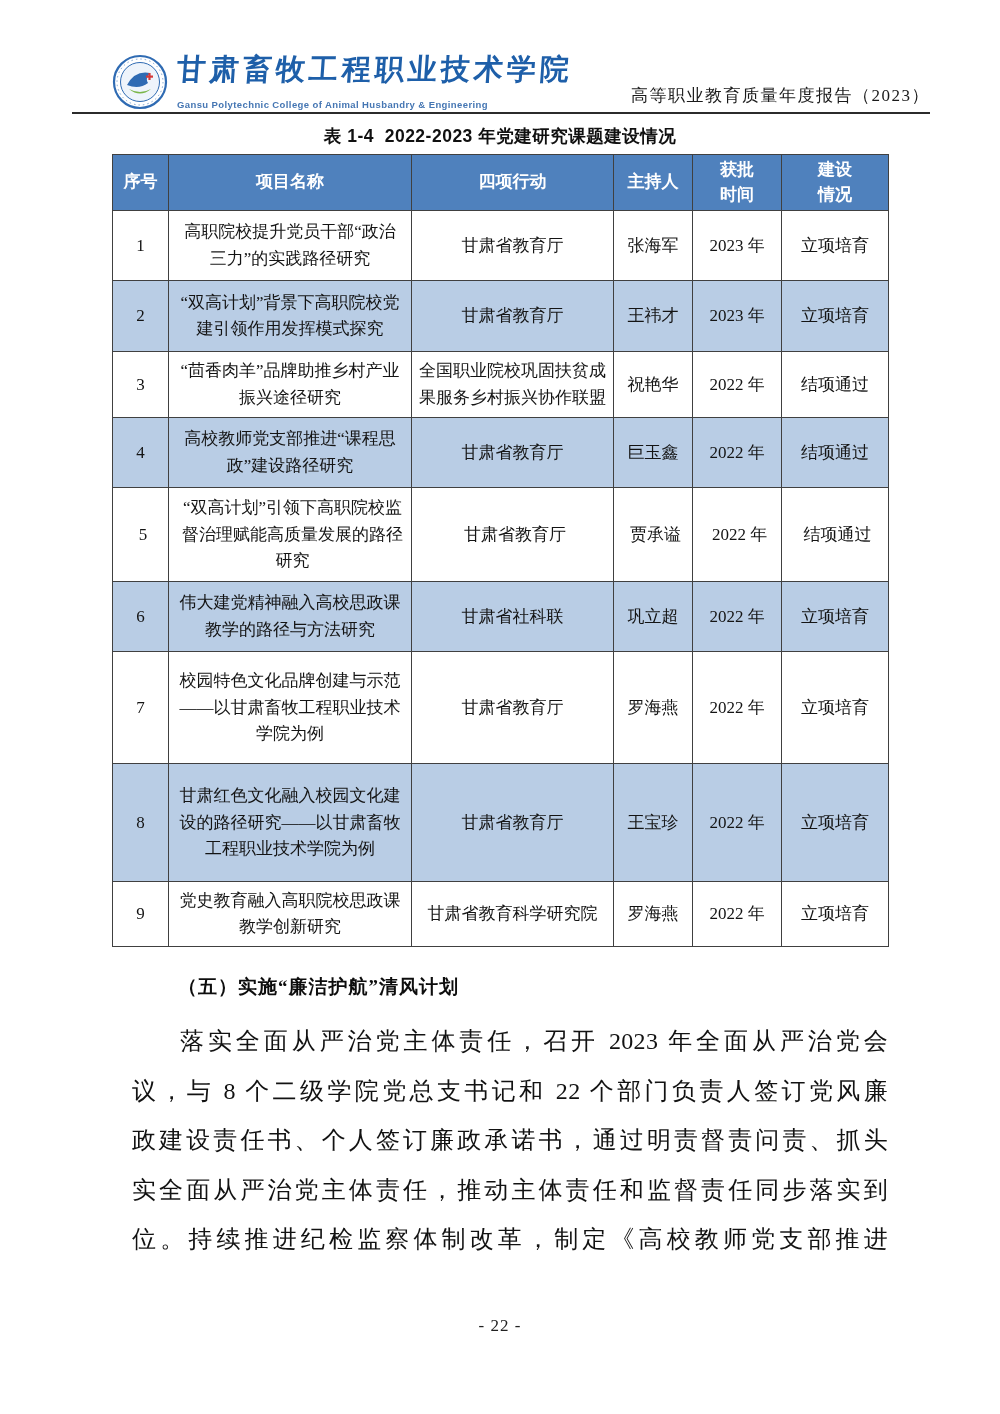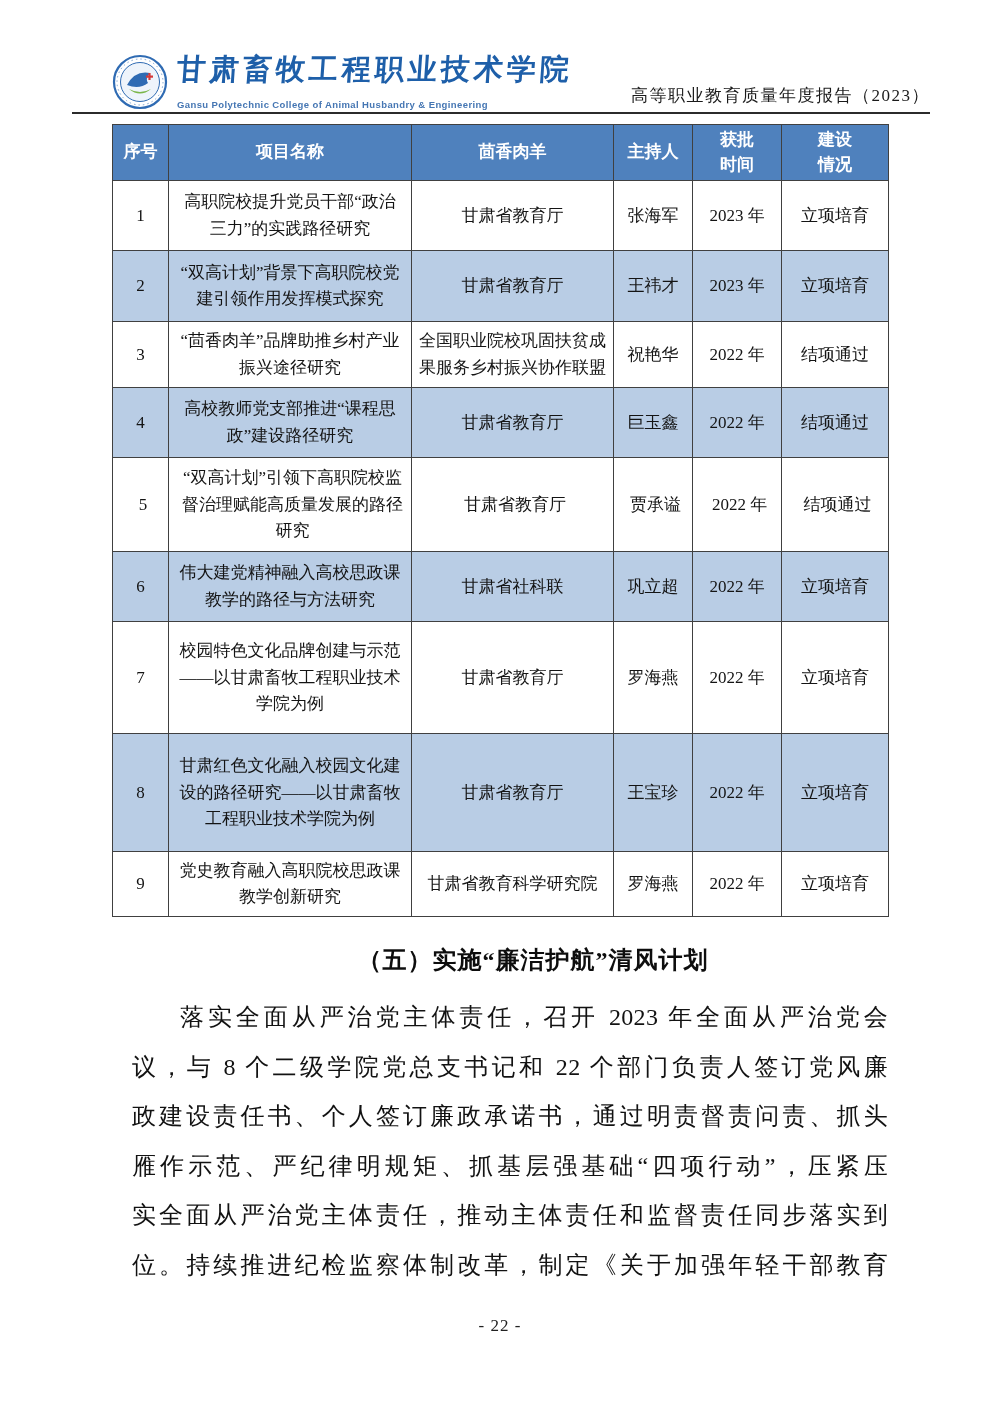--- a/index.html
+++ b/index.html
@@ -74,21 +74,21 @@
   tbody tr:nth-child(3) td{height:66px;}
   tbody tr:nth-child(4) td{height:70px;}
   tbody tr:nth-child(5) td{height:94px;padding-left:12px;}
   tbody tr:nth-child(6) td{height:70px;}
   tbody tr:nth-child(7) td{height:112px;}
   tbody tr:nth-child(8) td{height:118px;}
   tbody tr:nth-child(9) td{height:65px;}
   
   .section-heading{
     margin:27px 0 0 66px;
-    font-size:24px;font-weight:bold;letter-spacing:1px;color:#0d0d0d;text-align:center;
+    font-size:19px;font-weight:bold;letter-spacing:1px;color:#0d0d0d;
   }
   .paragraph{margin-top:17px;margin-left:20px;}
   .para-line{
     font-size:24px;line-height:49.5px;color:#121212;
     text-align:justify;text-align-last:justify;
     letter-spacing:0.3px;
   }
   .para-line:first-child{text-indent:2em;}
   
   .page-number{
@@ -115,35 +115,36 @@
       <div class="logo-text">
         <div class="logo-cn">甘肃畜牧工程职业技术学院</div>
         <div class="logo-en">Gansu Polytechnic College of Animal Husbandry &amp; Engineering</div>
       </div>
     </div>
     <div class="report-title">高等职业教育质量年度报告（2023）</div>
     <div class="header-rule"></div>
   </header>
 
   <main>
+    <div class="caption">表 1-4  2022-2023 年党建研究课题建设情况</div>
 
     <table>
       <colgroup>
         <col class="c-no">
           <col class="c-project">
           <col class="c-department">
         <col class="c-leader">
           <col class="c-year">
           <col class="c-status">
       </colgroup>
       <thead>
         <tr>
             <th><span>序号</span></th>
             <th><span>项目名称</span></th>
-            <th><span>茴香肉羊</span></th>
+            <th><span>四项行动</span></th>
             <th><span>主持人</span></th>
             <th><span class="wrap2">获批时间</span></th>
             <th><span class="wrap2">建设情况</span></th>
           </tr>
       </thead>
       <tbody>
           <tr>
             <td>1</td>
             <td>高职院校提升党员干部“政治三力”的实践路径研究</td>
             <td>甘肃省教育厅</td>
@@ -217,23 +218,22 @@
           </tr>
         </tbody>
     </table>
 
     <h2 class="section-heading">（五）实施“廉洁护航”清风计划</h2>
 
     <div class="paragraph">
       <div class="para-line">落实全面从严治党主体责任，召开 2023 年全面从严治党会</div>
       <div class="para-line">议，与 8 个二级学院党总支书记和 22 个部门负责人签订党风廉</div>
       <div class="para-line">政建设责任书、个人签订廉政承诺书，通过明责督责问责、抓头</div>
-      <div class="para-line">雁作示范、严纪律明规矩、抓基层强基础“四项行动”，压紧压</div>
       <div class="para-line">实全面从严治党主体责任，推动主体责任和监督责任同步落实到</div>
-      <div class="para-line">位。持续推进纪检监察体制改革，制定《关于加强年轻干部教育</div>
+      <div class="para-line">位。持续推进纪检监察体制改革，制定《高校教师党支部推进</div>
     </div>
   </main>
 
   <footer>
     <div class="page-number">- 22 -</div>
   </footer>
 
 </div>
 
 </body></html>

